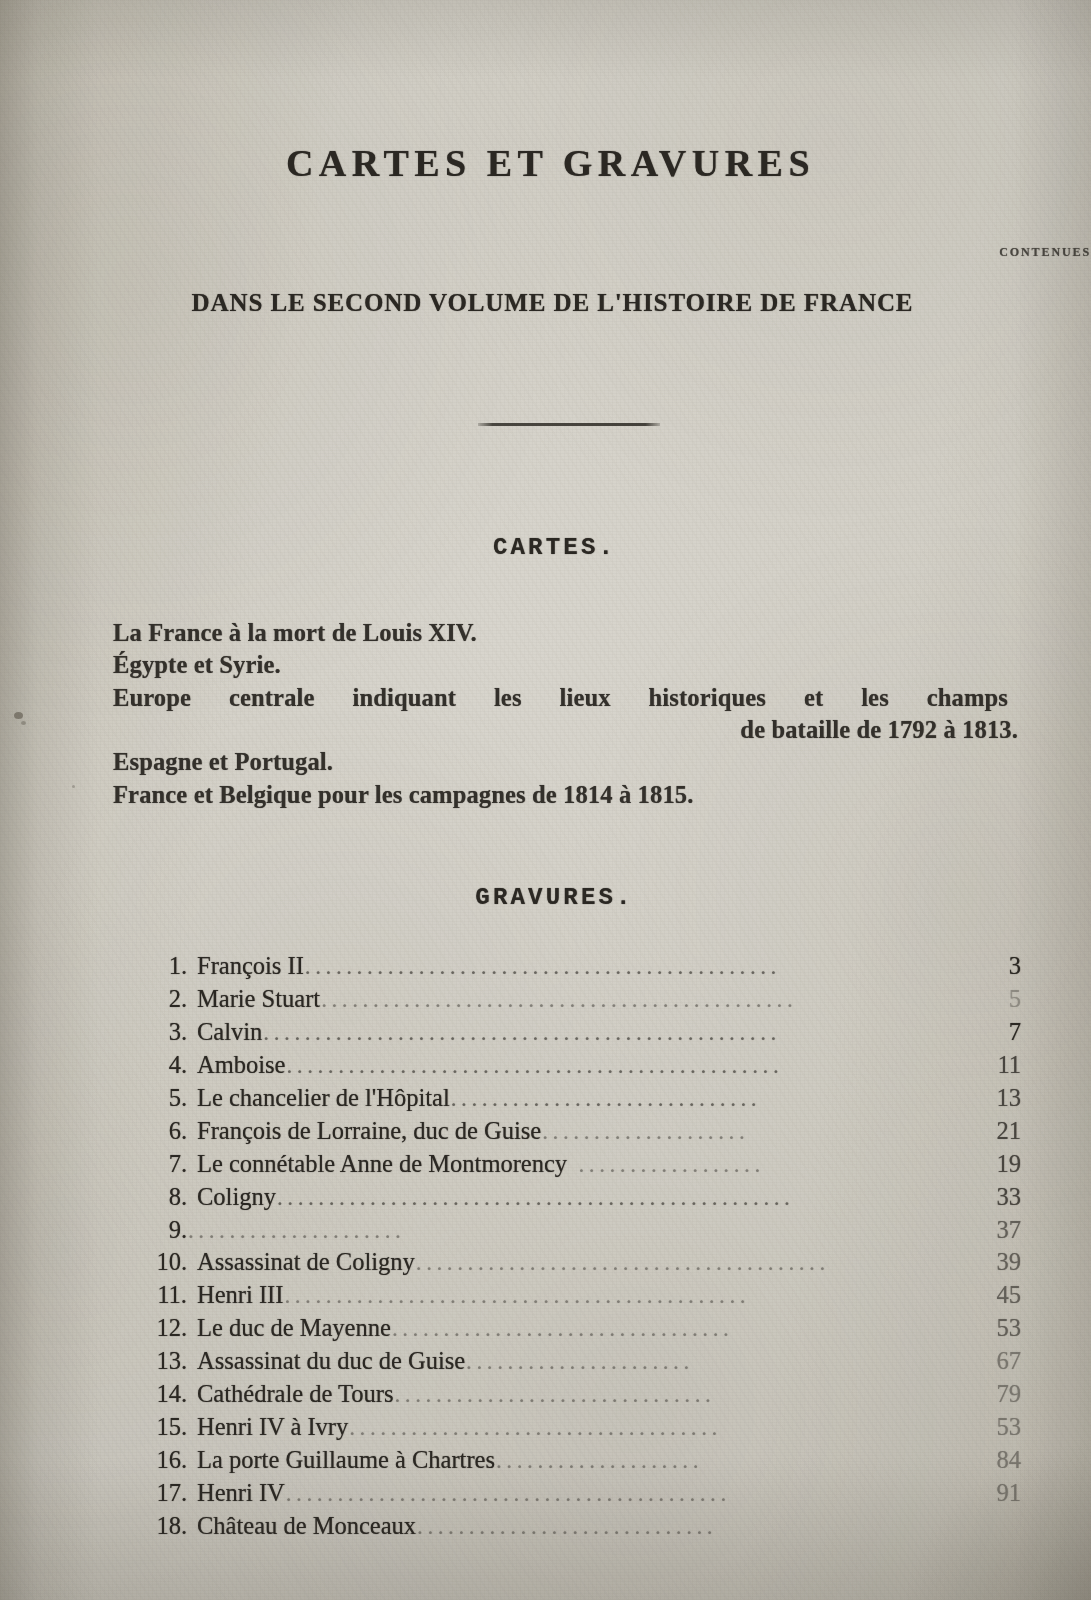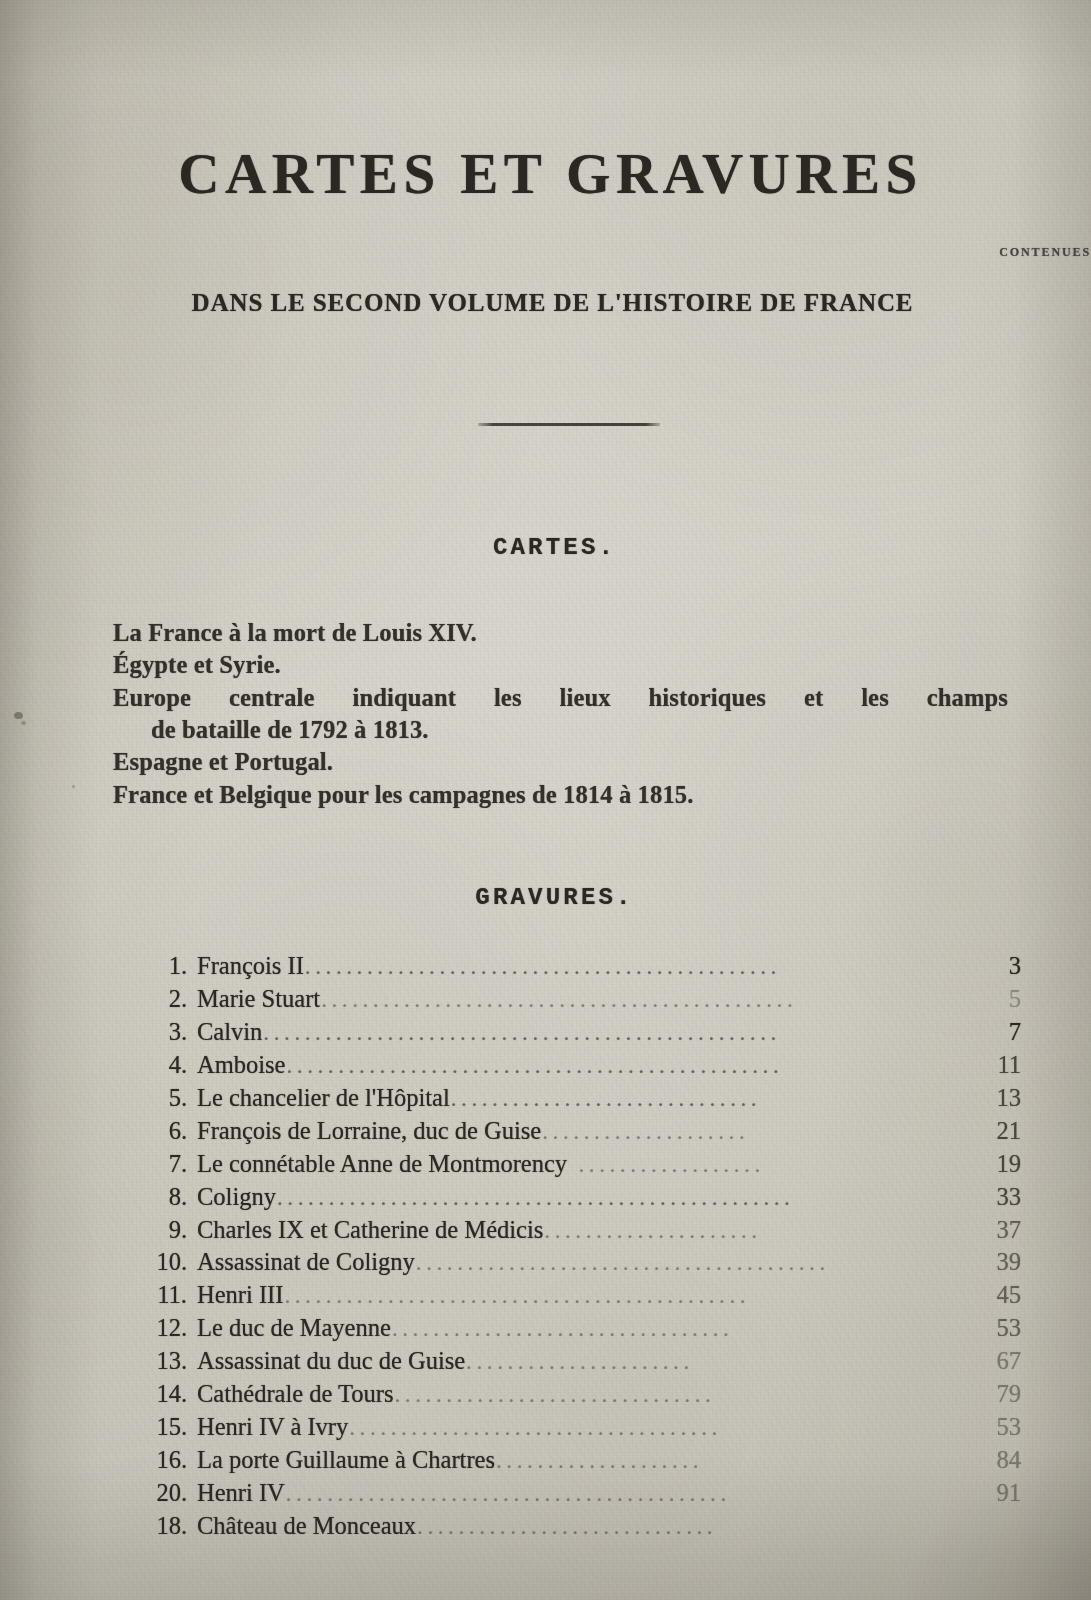--- a/index.html
+++ b/index.html
@@ -94,21 +94,21 @@
     color: #2b2823;
     text-shadow: 0 0 1.1px rgba(44,40,34,0.55), 0.4px 0.3px 0.7px rgba(60,55,46,0.28);
   }
 
   .title {
     position: absolute;
     top: 141px;
     left: 0;
     right: 0;
     text-align: center;
-    font-size: 57px;
+    font-size: 38px;
     letter-spacing: 5.5px;
     font-weight: 700;
     white-space: nowrap;
     padding-left: 10px;
   }
 
   .subtitle-small {
     position: absolute;
     top: 245px;
     left: 0;
@@ -172,20 +172,21 @@
     font-weight: bold;
   }
   .cartes-list .cline.justified {
     white-space: normal;
     text-align: justify;
     text-align-last: justify;
     width: 895px;
   }
   .cartes-list .cline.cont {
     padding-left: 38px;
+    text-align: right;
   }
 
   
   .gravures-list {
     position: absolute;
     top: 950px;
     left: 143px;
     width: 878px;
     font-size: 24.5px;
     line-height: 1.345;
@@ -317,21 +318,20 @@
 
       <div class="g-row">
         <span class="g-num">8.</span>
         <span class="g-label">Coligny</span>
         <span class="g-dots f3">..................................................</span>
         <span class="g-page f2">33</span>
       </div>
 
       <div class="g-row">
         <span class="g-num">9.</span>
-        <span class="g-label">Charles IX et Catherine de Médicis</span>
         <span class="g-dots f4">.....................</span>
         <span class="g-page f3">37</span>
       </div>
 
       <div class="g-row">
         <span class="g-num">10.</span>
         <span class="g-label">Assassinat de Coligny</span>
         <span class="g-dots f4">........................................</span>
         <span class="g-page f3">39</span>
       </div>
@@ -372,21 +372,21 @@
       </div>
 
       <div class="g-row">
         <span class="g-num">16.</span>
         <span class="g-label">La porte Guillaume à Chartres</span>
         <span class="g-dots f4">....................</span>
         <span class="g-page f4">84</span>
       </div>
 
       <div class="g-row">
-        <span class="g-num">20.</span>
+        <span class="g-num">17.</span>
         <span class="g-label">Henri IV</span>
         <span class="g-dots f4">...........................................</span>
         <span class="g-page f4">91</span>
       </div>
 
       <div class="g-row">
         <span class="g-num">18.</span>
         <span class="g-label">Château de Monceaux</span>
         <span class="g-dots f4">.............................</span>
         <span class="g-page" style="opacity:0;">97</span>

